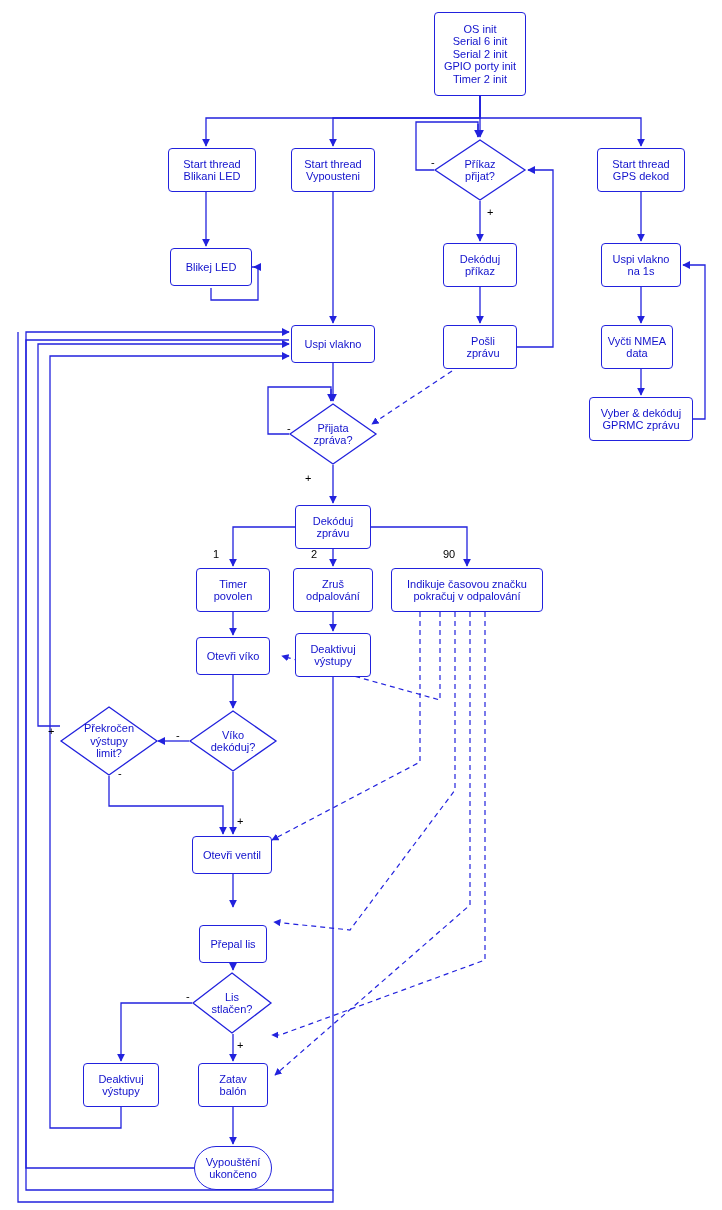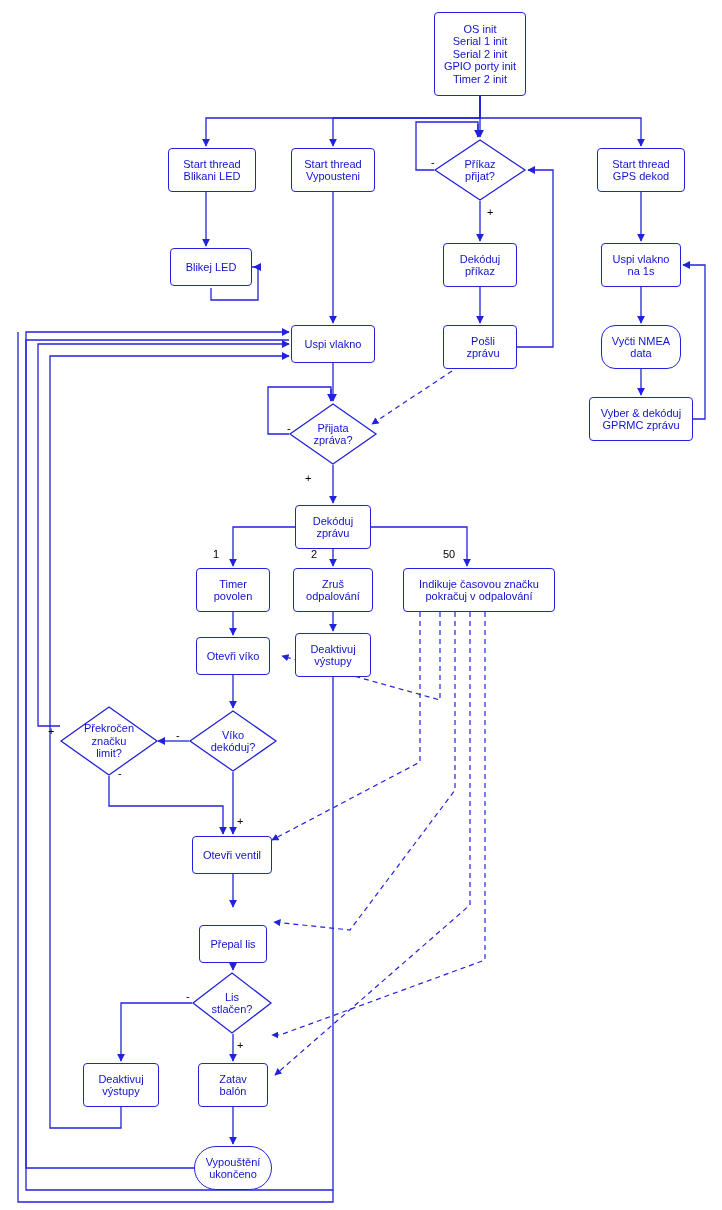--- a/index.html
+++ b/index.html
@@ -98,21 +98,21 @@
       <path d="M 420,612 L 420,762 L 272,840"></path>
       <path d="M 440,612 L 440,700 L 282,656"></path>
       <path d="M 455,612 L 455,790 L 350,930 L 274,922"></path>
       <path d="M 470,612 L 470,905 L 275,1075"></path>
       <path d="M 485,612 L 485,960 L 280,1035 L 272,1035"></path>
     </g>
   </svg>
 
   <div id="nodes">
       <div class="node box" style="left: 434px; top: 12px; width: 92px; height: 84px; white-space: pre;">OS init
-Serial 1 init
+Serial 6 init
 Serial 2 init
 GPIO porty init
 Timer 2 init</div>
       <div class="node box" style="left: 168px; top: 148px; width: 88px; height: 44px; white-space: pre;">Start thread
 Blikani LED</div>
       <div class="node box" style="left: 291px; top: 148px; width: 84px; height: 44px; white-space: pre;">Start thread
 Vypousteni</div>
       <div class="diamond-wrap" style="left: 434px; top: 139px; width: 92px; height: 62px;">
         <svg width="92" height="62">
           <polygon points="46,1 91,31 46,61 1,31" fill="#ffffff" stroke="#2222dd" stroke-width="1.3"></polygon>
@@ -123,55 +123,55 @@
       <div class="node box" style="left: 597px; top: 148px; width: 88px; height: 44px; white-space: pre;">Start thread
 GPS dekod</div>
       <div class="node box" style="left: 170px; top: 248px; width: 82px; height: 38px; white-space: pre;">Blikej LED</div>
       <div class="node box" style="left: 443px; top: 243px; width: 74px; height: 44px; white-space: pre;">Dekóduj
 příkaz</div>
       <div class="node box" style="left: 601px; top: 243px; width: 80px; height: 44px; white-space: pre;">Uspi vlakno
 na 1s</div>
       <div class="node box" style="left: 291px; top: 325px; width: 84px; height: 38px; white-space: pre;">Uspi vlakno</div>
       <div class="node box" style="left: 443px; top: 325px; width: 74px; height: 44px; white-space: pre; padding-left: 6px;">Pošli
 zprávu</div>
-      <div class="node box" style="left: 601px; top: 325px; width: 80px; height: 44px; white-space: pre; border-radius: 14px;">Vyčti NMEA
+      <div class="node box" style="left: 601px; top: 325px; width: 72px; height: 44px; white-space: pre;">Vyčti NMEA
 data</div>
       <div class="diamond-wrap" style="left: 289px; top: 403px; width: 88px; height: 62px;">
         <svg width="88" height="62">
           <polygon points="44,1 87,31 44,61 1,31" fill="#ffffff" stroke="#2222dd" stroke-width="1.3"></polygon>
         </svg>
         <div class="diamond-label" style="white-space: pre;">Přijata
 zpráva?</div>
       </div>
       <div class="node box" style="left: 589px; top: 397px; width: 104px; height: 44px; white-space: pre;">Vyber &amp; dekóduj
 GPRMC zprávu</div>
       <div class="node box" style="left: 295px; top: 505px; width: 76px; height: 44px; white-space: pre;">Dekóduj
 zprávu</div>
       <div class="node box" style="left: 196px; top: 568px; width: 74px; height: 44px; white-space: pre;">Timer
 povolen</div>
       <div class="node box" style="left: 293px; top: 568px; width: 80px; height: 44px; white-space: pre;">Zruš
 odpalování</div>
-      <div class="node box" style="left: 391px; top: 568px; width: 152px; height: 44px; white-space: pre; margin-left: 12px;">Indikuje časovou značku
+      <div class="node box" style="left: 391px; top: 568px; width: 152px; height: 44px; white-space: pre;">Indikuje časovou značku
 pokračuj v odpalování</div>
       <div class="node box" style="left: 196px; top: 637px; width: 74px; height: 38px; white-space: pre; text-align: right;">Otevři víko</div>
       <div class="node box" style="left: 295px; top: 633px; width: 76px; height: 44px; white-space: pre;">Deaktivuj
 výstupy</div>
       <div class="diamond-wrap" style="left: 189px; top: 710px; width: 88px; height: 62px;">
         <svg width="88" height="62">
           <polygon points="44,1 87,31 44,61 1,31" fill="#ffffff" stroke="#2222dd" stroke-width="1.3"></polygon>
         </svg>
         <div class="diamond-label" style="white-space: pre;">Víko
 dekóduj?</div>
       </div>
       <div class="diamond-wrap" style="left: 60px; top: 706px; width: 98px; height: 70px;">
         <svg width="98" height="70">
           <polygon points="49,1 97,35 49,69 1,35" fill="#ffffff" stroke="#2222dd" stroke-width="1.3"></polygon>
         </svg>
         <div class="diamond-label" style="white-space: pre;">Překročen
-značku
+výstupy
 limit?</div>
       </div>
       <div class="node box" style="left: 192px; top: 836px; width: 80px; height: 38px; white-space: pre;">Otevři ventil</div>
       <div class="node box" style="left: 199px; top: 909px; width: 68px; height: 38px; white-space: pre; margin-top: 16px;">Přepal lis</div>
       <div class="diamond-wrap" style="left: 192px; top: 972px; width: 80px; height: 62px;">
         <svg width="80" height="62">
           <polygon points="40,1 79,31 40,61 1,31" fill="#ffffff" stroke="#2222dd" stroke-width="1.3"></polygon>
         </svg>
         <div class="diamond-label" style="white-space: pre;">Lis
 stlačen?</div>
@@ -183,21 +183,21 @@
       <div class="node box" style="left: 194px; top: 1146px; width: 78px; height: 44px; white-space: pre; border-radius: 22px;">Vypouštění
 ukončeno</div>
     </div>
   <div id="labels">
       <span class="edge-label" style="left: 431px; top: 157px;">-</span>
       <span class="edge-label" style="left: 487px; top: 207px;">+</span>
       <span class="edge-label" style="left: 287px; top: 423px;">-</span>
       <span class="edge-label" style="left: 305px; top: 473px;">+</span>
       <span class="edge-label" style="left: 213px; top: 549px;">1</span>
       <span class="edge-label" style="left: 311px; top: 549px;">2</span>
-      <span class="edge-label" style="left: 443px; top: 549px;">50</span>
+      <span class="edge-label" style="left: 443px; top: 549px;">90</span>
       <span class="edge-label" style="left: 176px; top: 730px;">-</span>
       <span class="edge-label" style="left: 237px; top: 816px;">+</span>
       <span class="edge-label" style="left: 48px; top: 726px;">+</span>
       <span class="edge-label" style="left: 118px; top: 768px;">-</span>
       <span class="edge-label" style="left: 186px; top: 991px;">-</span>
       <span class="edge-label" style="left: 237px; top: 1040px;">+</span>
     </div>
 </div>
 
 </body></html>

